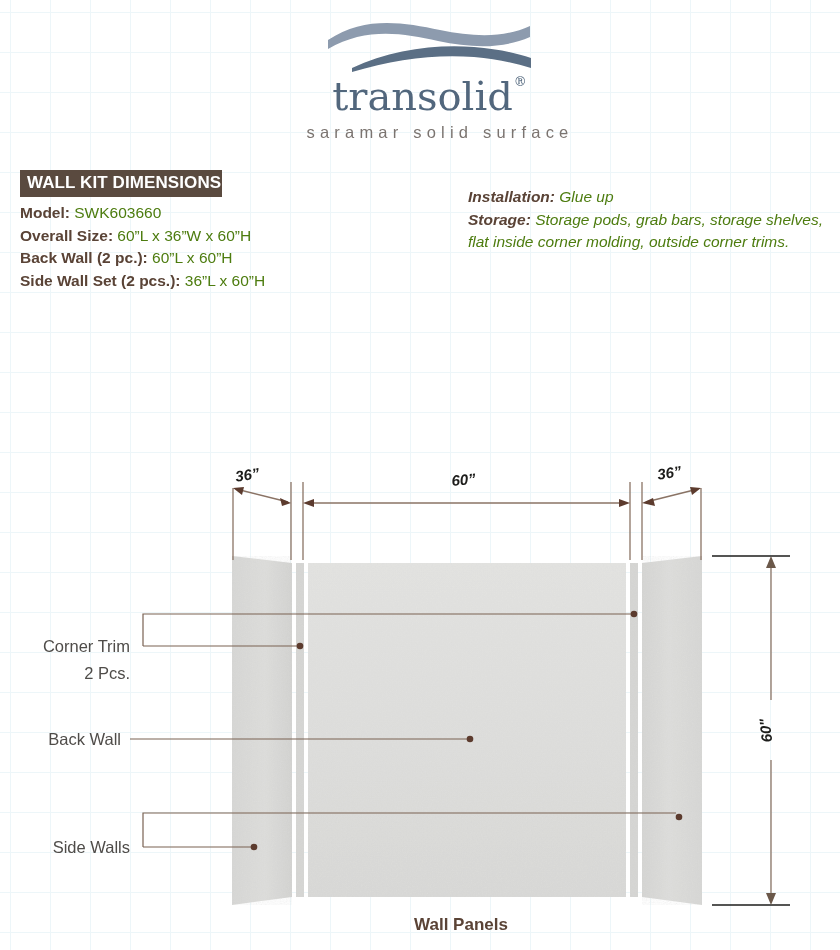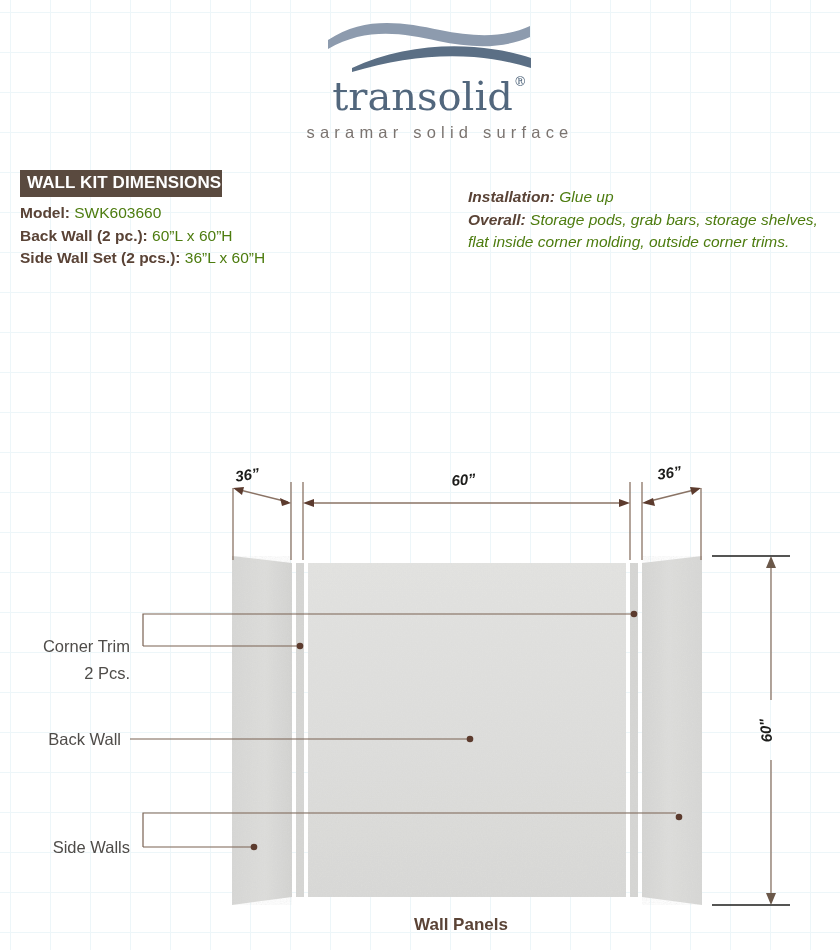--- a/index.html
+++ b/index.html
@@ -158,36 +158,40 @@
 </div>
 
 <div id="kit-banner">WALL KIT DIMENSIONS</div>
 
 <div id="spec-left">
   <div class="spec-line">
     <span class="spec-label">Model:</span>
     <span class="spec-value">SWK603660</span>
   </div>
   <div class="spec-line">
+    <span class="spec-label">Overall Size:</span>
+    <span class="spec-value">60”L x 36”W x 60”H</span>
+  </div>
+  <div class="spec-line">
     <span class="spec-label">Back Wall (2 pc.):</span>
     <span class="spec-value">60”L x 60”H</span>
   </div>
   <div class="spec-line">
     <span class="spec-label">Side Wall Set (2 pcs.):</span>
     <span class="spec-value">36”L x 60”H</span>
   </div>
 </div>
 
 <div id="spec-right">
   <div class="spec-line">
     <span class="spec-label">Installation:</span>
     <span class="spec-value">Glue up</span>
   </div>
   <div class="spec-line">
-    <span class="spec-label">Overall:</span>
+    <span class="spec-label">Storage:</span>
     <span class="spec-value">Storage pods, grab bars, storage shelves, flat inside corner molding, outside corner trims.</span>
   </div>
 </div>
 
 <svg id="diagram" viewBox="0 0 840 950">
   <defs>
 
     <filter id="stone-tex" x="0%" y="0%" width="100%" height="100%">
       <feTurbulence type="fractalNoise" baseFrequency="0.8" numOctaves="4" seed="7" result="n"></feTurbulence>
       <feColorMatrix in="n" type="saturate" values="0" result="g"></feColorMatrix>

